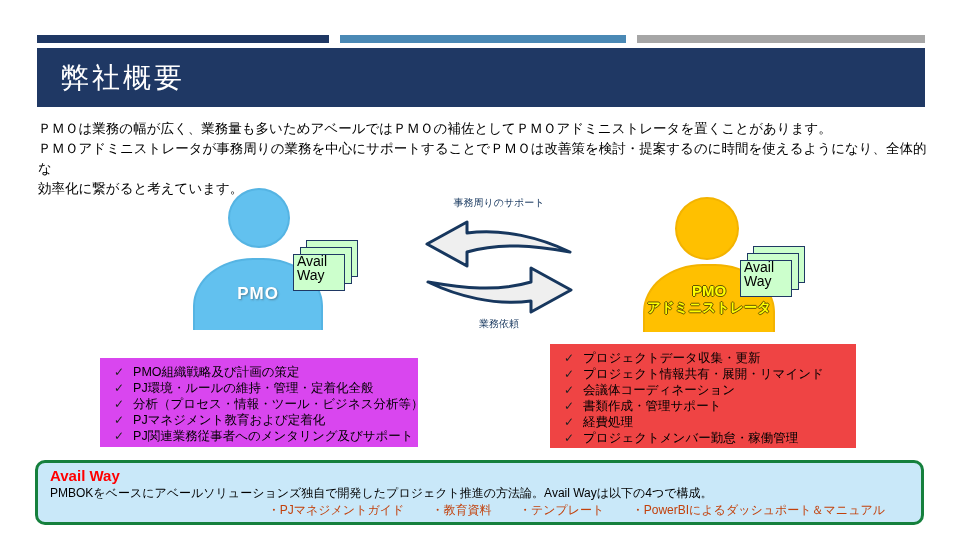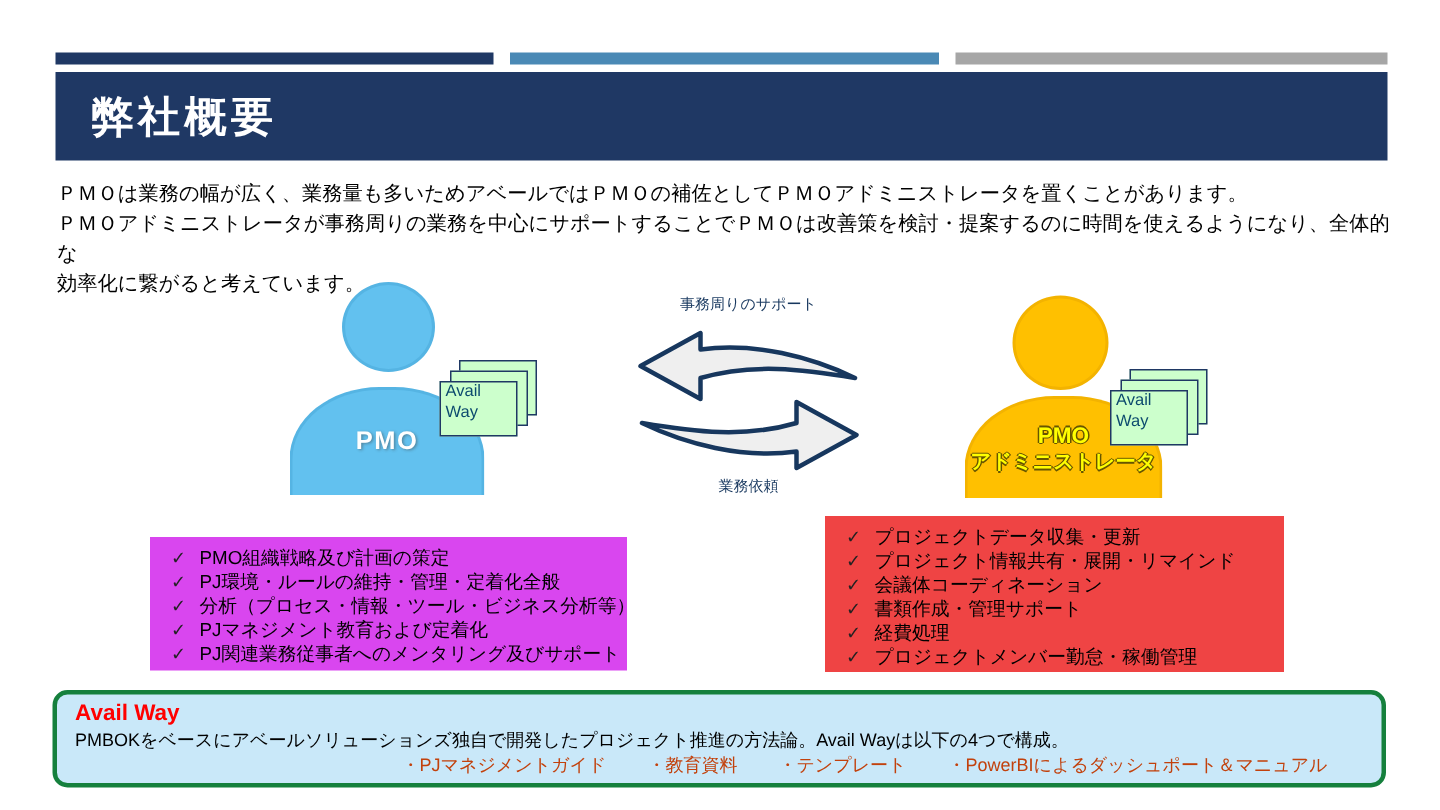--- a/index.html
+++ b/index.html
@@ -13,21 +13,21 @@
   .bar{position:absolute;top:35px;height:8px;}
   .bar-navy{left:37px;width:292px;background:#1F3864;}
   .bar-blue{left:340px;width:286px;background:#4A89B5;}
   .bar-gray{left:637px;width:288px;background:#A6A6A6;}
 
   
   .title-band{
     position:absolute;left:37px;top:48px;width:888px;height:59px;
     background:#1F3864;color:#fff;display:flex;align-items:center;
     box-sizing:border-box;padding-left:24px;
-    font-size:28px;font-weight:700;letter-spacing:3px;
+    font-size:28px;font-weight:400;letter-spacing:3px;
   }
 
   
   .intro{position:absolute;left:38px;top:119px;width:895px;
     font-size:13.5px;line-height:20px;color:#000;}
 
   
   .avatar-head{position:absolute;border-radius:50%;box-sizing:border-box;}
   .head-blue{left:228px;top:188px;width:62px;height:60px;background:#62C1EF;border:2px solid #55B4E3;}
   .head-yellow{left:675px;top:197px;width:64px;height:63px;background:#FFC000;border:2px solid #F3B300;}
@@ -46,22 +46,22 @@
 
   
   .cards{position:absolute;width:66px;height:54px;}
   .cards-left{left:293px;top:240px;}
   .cards-right{left:740px;top:246px;}
   .card{position:absolute;width:52px;height:37px;background:#CCFFCC;
     border:1.5px solid #1F3864;box-sizing:border-box;}
   .card.c3{left:13px;top:0;}
   .card.c2{left:6.5px;top:7px;}
   .card.c1{left:0;top:14px;}
-  .card-text{position:absolute;left:4px;top:14px;color:#0c4a6e;
-    font-size:11px;line-height:14px;z-index:2;}
+  .card-text{position:absolute;left:4px;top:14px;color:#000000;
+    font-size:14px;line-height:14px;z-index:2;}
 
   
   .arrows{position:absolute;left:423px;top:216px;width:152px;height:100px;}
   .diagram-label{position:absolute;color:#17375E;font-weight:normal;font-size:10px;text-align:center;}
   .label-support{left:420px;top:196px;width:158px;}
   .label-request{left:420px;top:317px;width:158px;}
 
   
   .task-box{position:absolute;box-sizing:border-box;padding:6px 8px 0 14px;}
   .box-cyan{left:100px;top:358px;width:318px;height:89px;background:#d946ef;}

